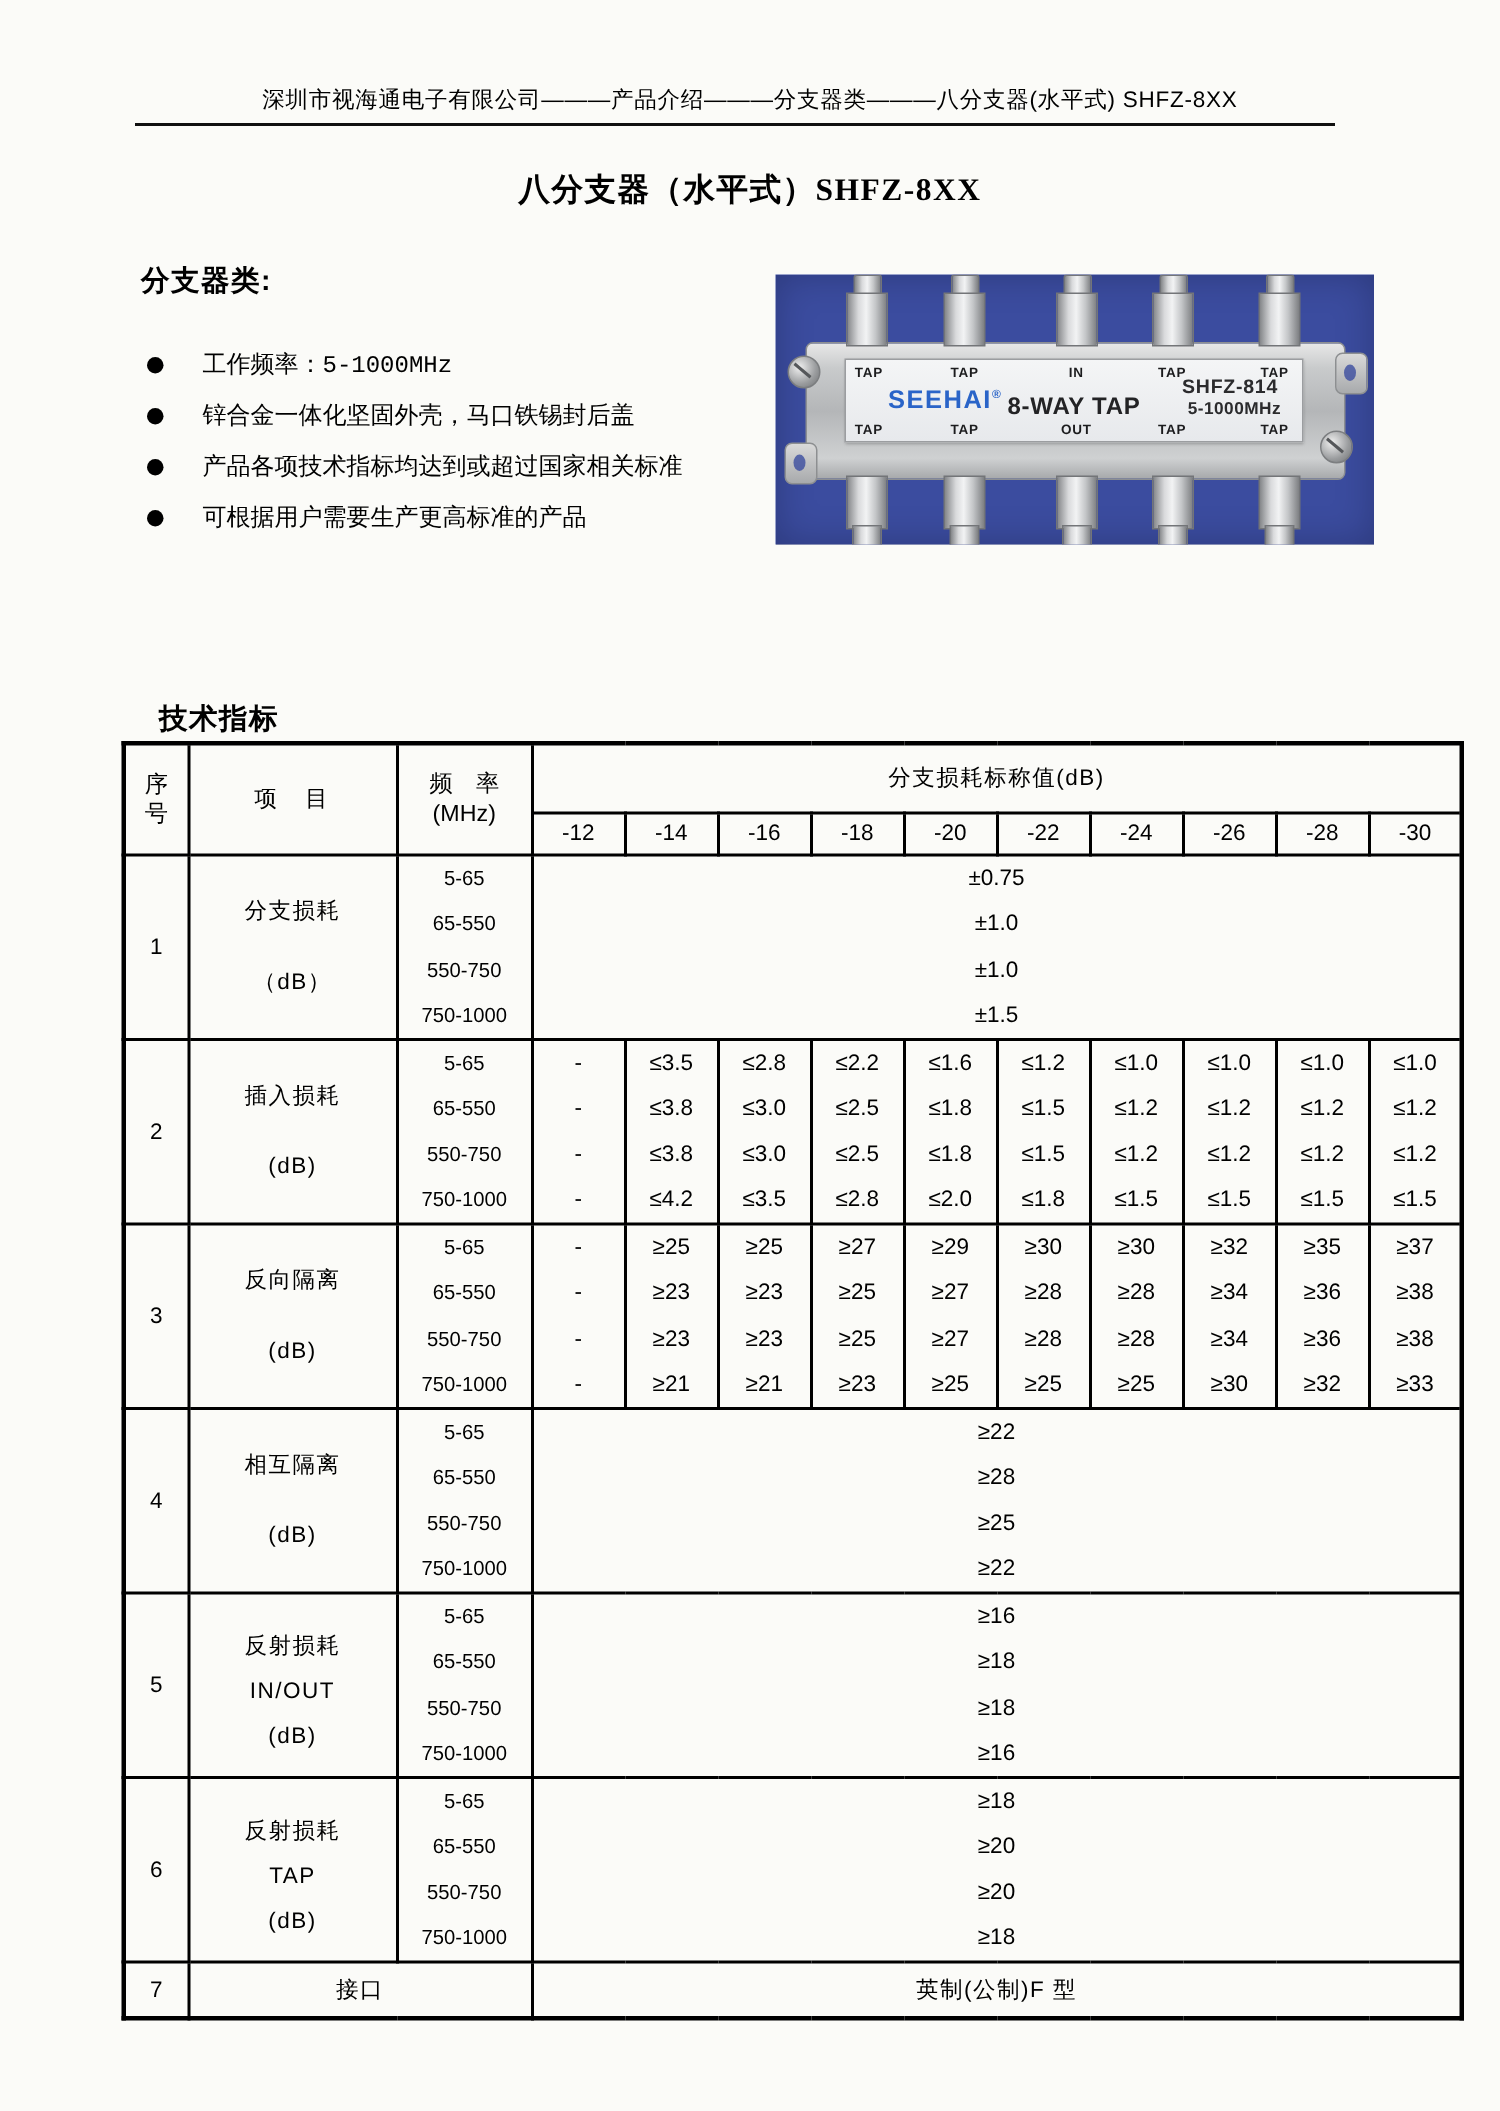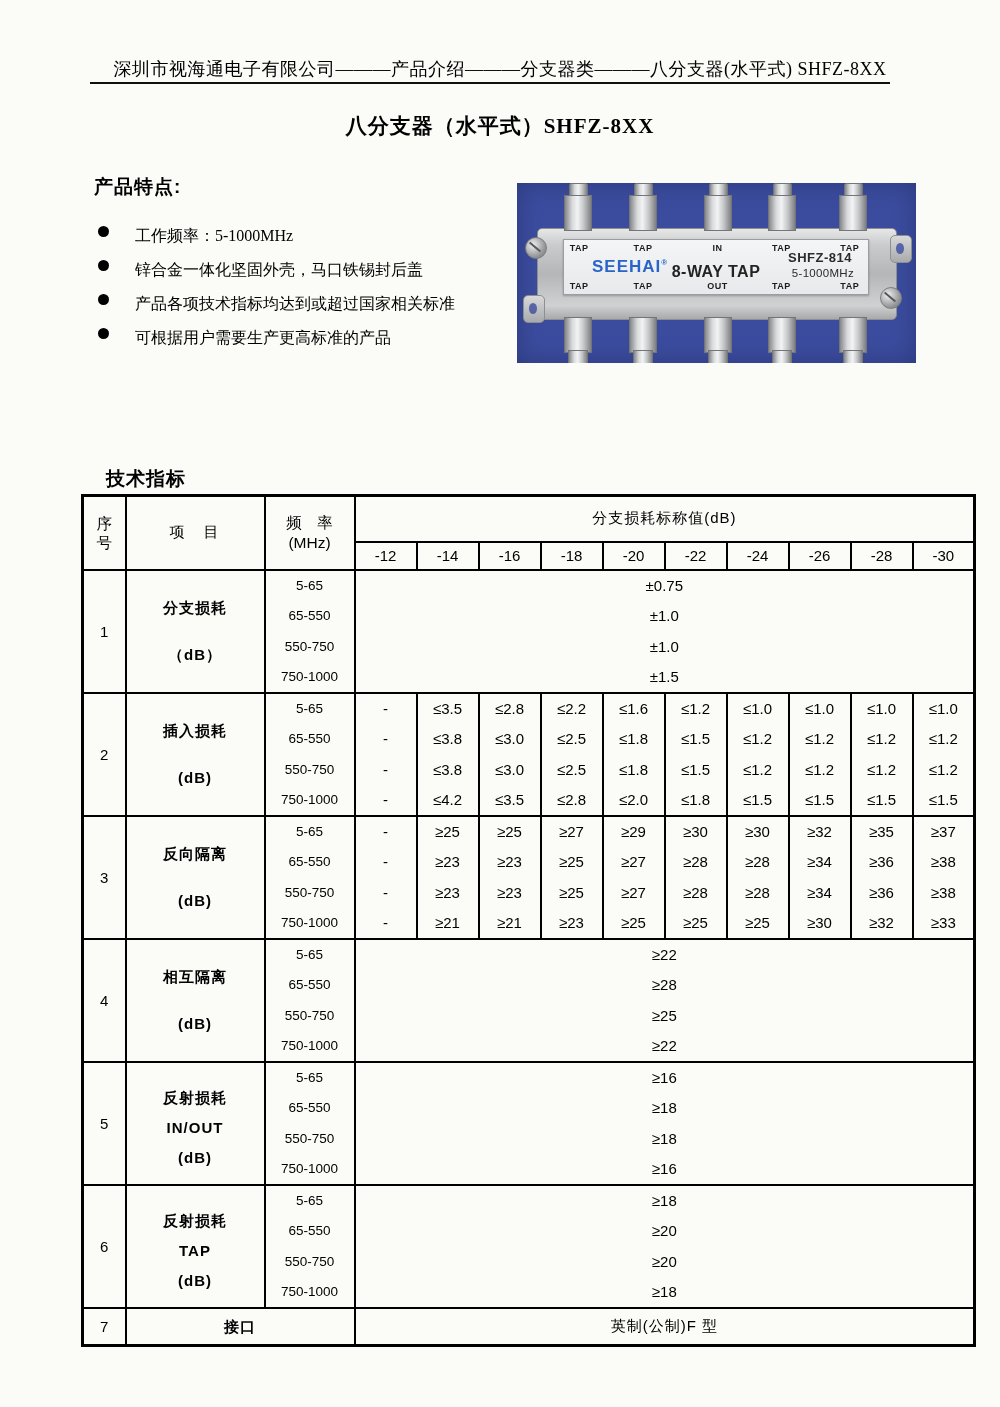--- a/index.html
+++ b/index.html
@@ -8,45 +8,45 @@
     background:#fbfbf8;
     position:relative;
     font-family:"Liberation Sans","DejaVu Sans",sans-serif;
     color:#000;
     -webkit-font-smoothing:antialiased;
   }
 
   
   .doc-header{
     position:absolute;top:57px;left:0;width:100%;
-    text-align:center;font-size:18px;letter-spacing:.5px;
-    font-family:Liberation Serif, serif;
+    text-align:center;font-size:15px;letter-spacing:.5px;
+    font-family:Liberation Sans, sans-serif;
   }
   .header-rule{
     position:absolute;top:82px;left:90px;width:800px;height:2px;background:#101010;
   }
   .doc-title{
     position:absolute;top:112px;left:0;width:100%;margin:0;
     text-align:center;font-size:21px;font-weight:bold;letter-spacing:1px;
     font-family:"Liberation Serif","DejaVu Serif",serif;
   }
 
   
   .features-heading{
     position:absolute;top:174px;left:94px;margin:0;
     font-size:19px;font-weight:bold;letter-spacing:1px;
   }
   .features-list{
     position:absolute;top:226px;left:98px;width:430px;
     margin:0;padding:0;list-style:none;
   }
   .features-list li{
-    display:flex;align-items:flex-start;height:34px;
+    display:flex;align-items:center;height:34px;
     font-size:16px;
-    font-family:Liberation Serif, serif;
+    font-family:Liberation Mono, monospace;
   }
   .bullet{
     flex:0 0 11px;width:11px;height:11px;border-radius:50%;
     background:#000;margin-right:26px;
   }
 
   
   .photo{
     position:absolute;left:517px;top:183px;width:399px;height:180px;
     background:#3b4c9f;
@@ -100,21 +100,21 @@
   .type-label{
     position:absolute;left:50%;top:23px;transform:translateX(-50%);
     font-size:16px;font-weight:bold;color:#232325;letter-spacing:.5px;white-space:nowrap;
   }
   .model{
     position:absolute;right:16px;top:10px;
     font-size:13px;font-weight:bold;color:#2b2b2d;letter-spacing:.5px;
   }
   .freq-range{
     position:absolute;right:14px;top:27px;
-    font-size:11.5px;font-weight:normal;color:#2b2b2d;letter-spacing:.3px;padding-left:12px;
+    font-size:11.5px;font-weight:bold;color:#2b2b2d;letter-spacing:.3px;padding-left:12px;
   }
   .stud{
     position:absolute;width:26px;
     background:linear-gradient(90deg,#85878a 0%,#d9dadc 28%,#f2f3f4 48%,#c4c6c8 72%,#7e8083 100%);
     border:1px solid #737578;
   }
   .stud.base-top{height:34px;top:12px;}
   .stud.tip-top{width:17px;height:13px;top:0;border-radius:2px 2px 0 0;}
   .stud.base-bottom{height:34px;top:134px;}
   .stud.tip-bottom{width:18px;height:13px;top:167px;}
@@ -139,36 +139,36 @@
   td.h-item{font-size:15.5px;letter-spacing:2px;}
   td.h-freq div{font-size:15.5px;line-height:20px;}
   td.h-group{font-size:16px;letter-spacing:1px;}
   td.tick{font-size:15px;}
   tr.section{height:121px;}
   tr.iface{height:38px;}
   td.no{font-size:16px;}
   td.item{font-size:15.5px;letter-spacing:1px;}
   td.item .istack{display:flex;flex-direction:column;justify-content:center;gap:26px;}
   td.item.three .istack{justify-content:flex-start;padding-top:8px;gap:9px;text-align:center;}
-  td.item .iline{line-height:21px;font-weight:bold;}
+  td.item .iline{line-height:21px;}
   .cline{
     height:30.25px;display:flex;align-items:center;justify-content:center;
   }
   td.freqcol .cline{font-size:13.5px;letter-spacing:0;}
   td.vspan .cline,td.vgrid .cline{font-size:15px;}
   td.vfull{font-size:15.5px;letter-spacing:1px;}
 </style>
 </head>
 <body>
 
 <div class="doc-header">深圳市视海通电子有限公司———产品介绍———分支器类———八分支器(水平式) SHFZ-8XX</div>
 <div class="header-rule"></div>
 <h1 class="doc-title">八分支器（水平式）SHFZ-8XX</h1>
 
-<h2 class="features-heading">产品特点:</h2>
+<h2 class="features-heading">分支器类:</h2>
 <ul class="features-list" id="features-list">
     <li>
       <span class="bullet"></span>
       <span>工作频率：5-1000MHz</span>
     </li>
     <li>
       <span class="bullet"></span>
       <span>锌合金一体化坚固外壳，马口铁锡封后盖</span>
     </li>
     <li>

